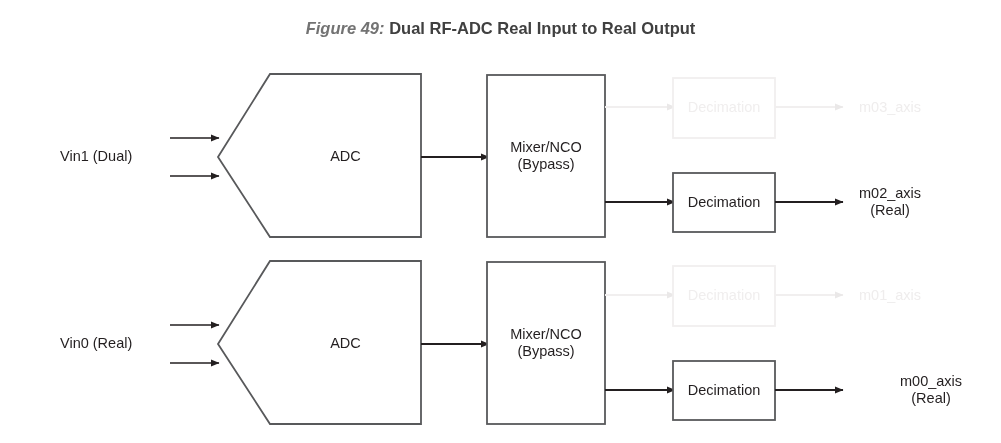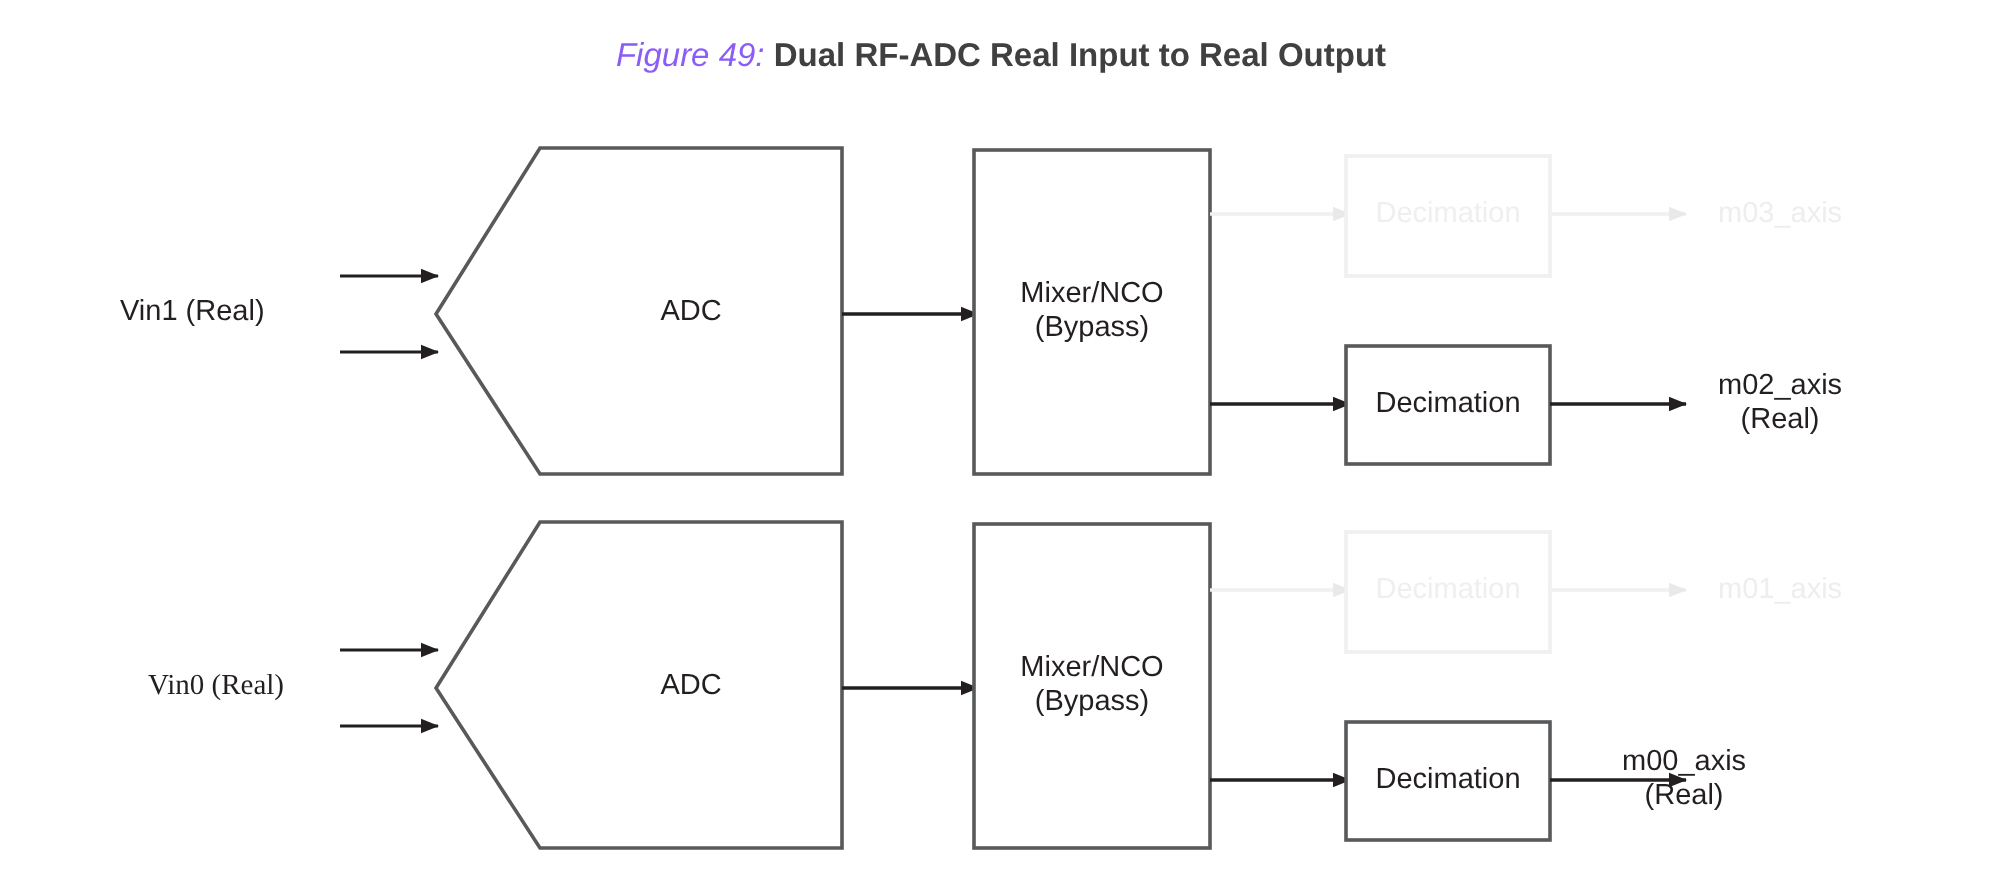--- a/index.html
+++ b/index.html
@@ -24,22 +24,22 @@
     left: 0;
     top: 17px;
     width: 1001px;
     text-align: center;
     font-size: 16.5px;
     line-height: 22px;
     white-space: nowrap;
   }
   #figure-caption .cap-label {
     font-style: italic;
-    font-weight: normal;
-    color: #8b5cf6;
+    font-weight: bold;
+    color: #737373;
   }
   #figure-caption .cap-title {
     font-weight: bold;
     color: #404040;
   }
   #diagram-canvas {
     position: absolute;
     left: 0;
     top: 0;
     width: 1001px;
@@ -118,53 +118,53 @@
 
     <line x1="605" y1="295" x2="675" y2="295" stroke="#f1efef" stroke-width="1.8" marker-end="url(#arrow-faded)"></line>
     <rect x="673" y="266" width="102" height="60" fill="#ffffff" stroke="#f1efef" stroke-width="1.8"></rect>
     <line x1="775" y1="295" x2="843" y2="295" stroke="#f1efef" stroke-width="1.8" marker-end="url(#arrow-faded)"></line>
 
     <polyline points="605,390 675,390" fill="none" stroke="#231f20" stroke-width="1.8" marker-end="url(#arrow-dark)"></polyline>
     <rect x="673" y="361" width="102" height="59" fill="#ffffff" stroke="#58595b" stroke-width="1.8"></rect>
     <line x1="775" y1="390" x2="843" y2="390" stroke="#231f20" stroke-width="1.8" marker-end="url(#arrow-dark)"></line>
   </svg>
 
-  <div class="edge-label left-label" style="left:60px; top:148px;">Vin1 (Real)</div>
+  <div class="edge-label left-label" style="left:60px; top:148px;">Vin1 (Dual)</div>
 
   <div class="node-text" style="left:270px; top:148px; width:151px;">ADC</div>
 
   <div class="node-text" style="left:487px; top:139px; width:118px;">
     <div>Mixer/NCO</div>
     <div>(Bypass)</div>
   </div>
 
   <div class="node-text faded" style="left:673px; top:99px; width:102px;">Decimation</div>
 
   <div class="node-text" style="left:673px; top:194px; width:102px;">Decimation</div>
 
   <div class="edge-label right-label faded" style="left:859px; top:99px;">m03_axis</div>
 
   <div class="edge-label right-label" style="left:859px; top:185px;">
     <div>m02_axis</div>
     <div>(Real)</div>
   </div>
 
-  <div class="edge-label left-label" style="left:74px; top:335px;font-family:Liberation Serif, serif;">Vin0 (Real)</div>
+  <div class="edge-label left-label" style="left:60px; top:335px;">Vin0 (Real)</div>
 
   <div class="node-text" style="left:270px; top:335px; width:151px;">ADC</div>
 
   <div class="node-text" style="left:487px; top:326px; width:118px;">
     <div>Mixer/NCO</div>
     <div>(Bypass)</div>
   </div>
 
   <div class="node-text faded" style="left:673px; top:287px; width:102px;">Decimation</div>
 
   <div class="node-text" style="left:673px; top:382px; width:102px;">Decimation</div>
 
   <div class="edge-label right-label faded" style="left:859px; top:287px;">m01_axis</div>
 
-  <div class="edge-label right-label" style="left:811px; top:373px;">
+  <div class="edge-label right-label" style="left:900px; top:373px;">
     <div>m00_axis</div>
     <div>(Real)</div>
   </div>
 
 </div>
 
 </body></html>

